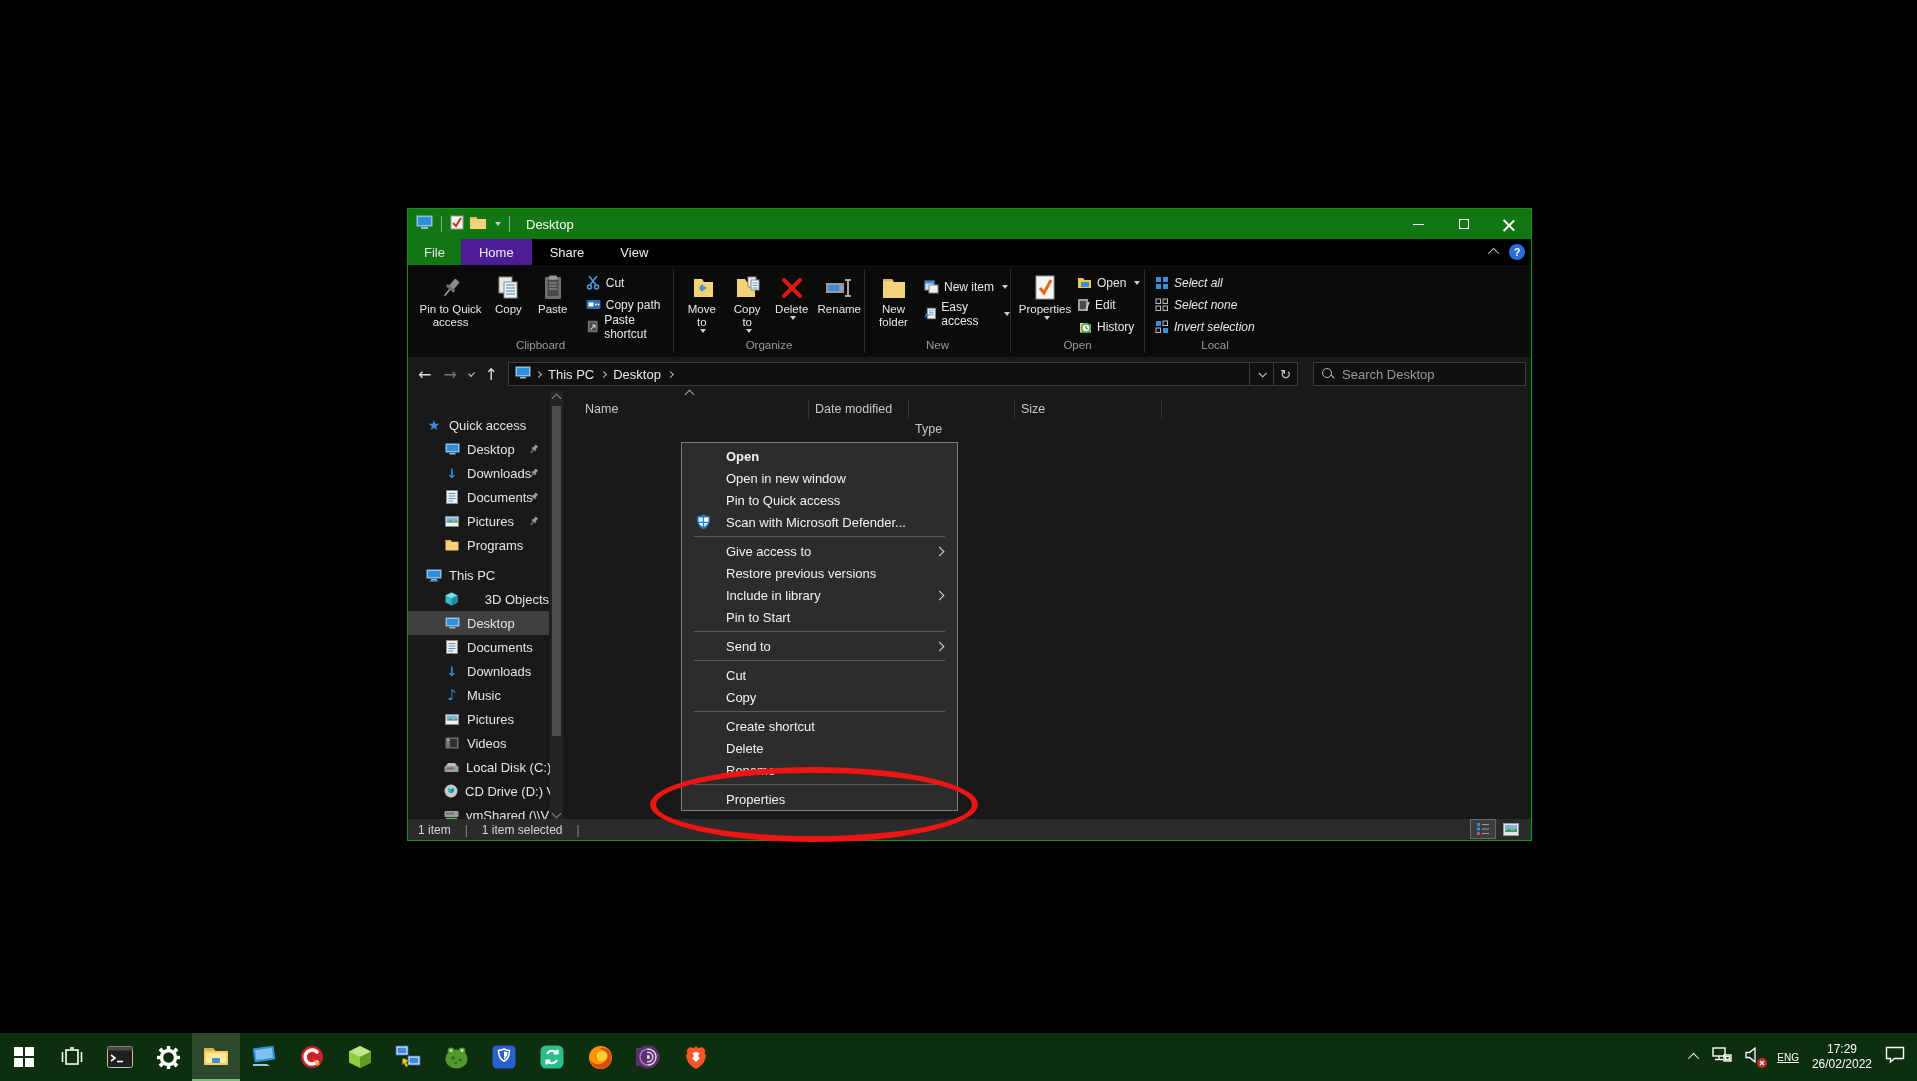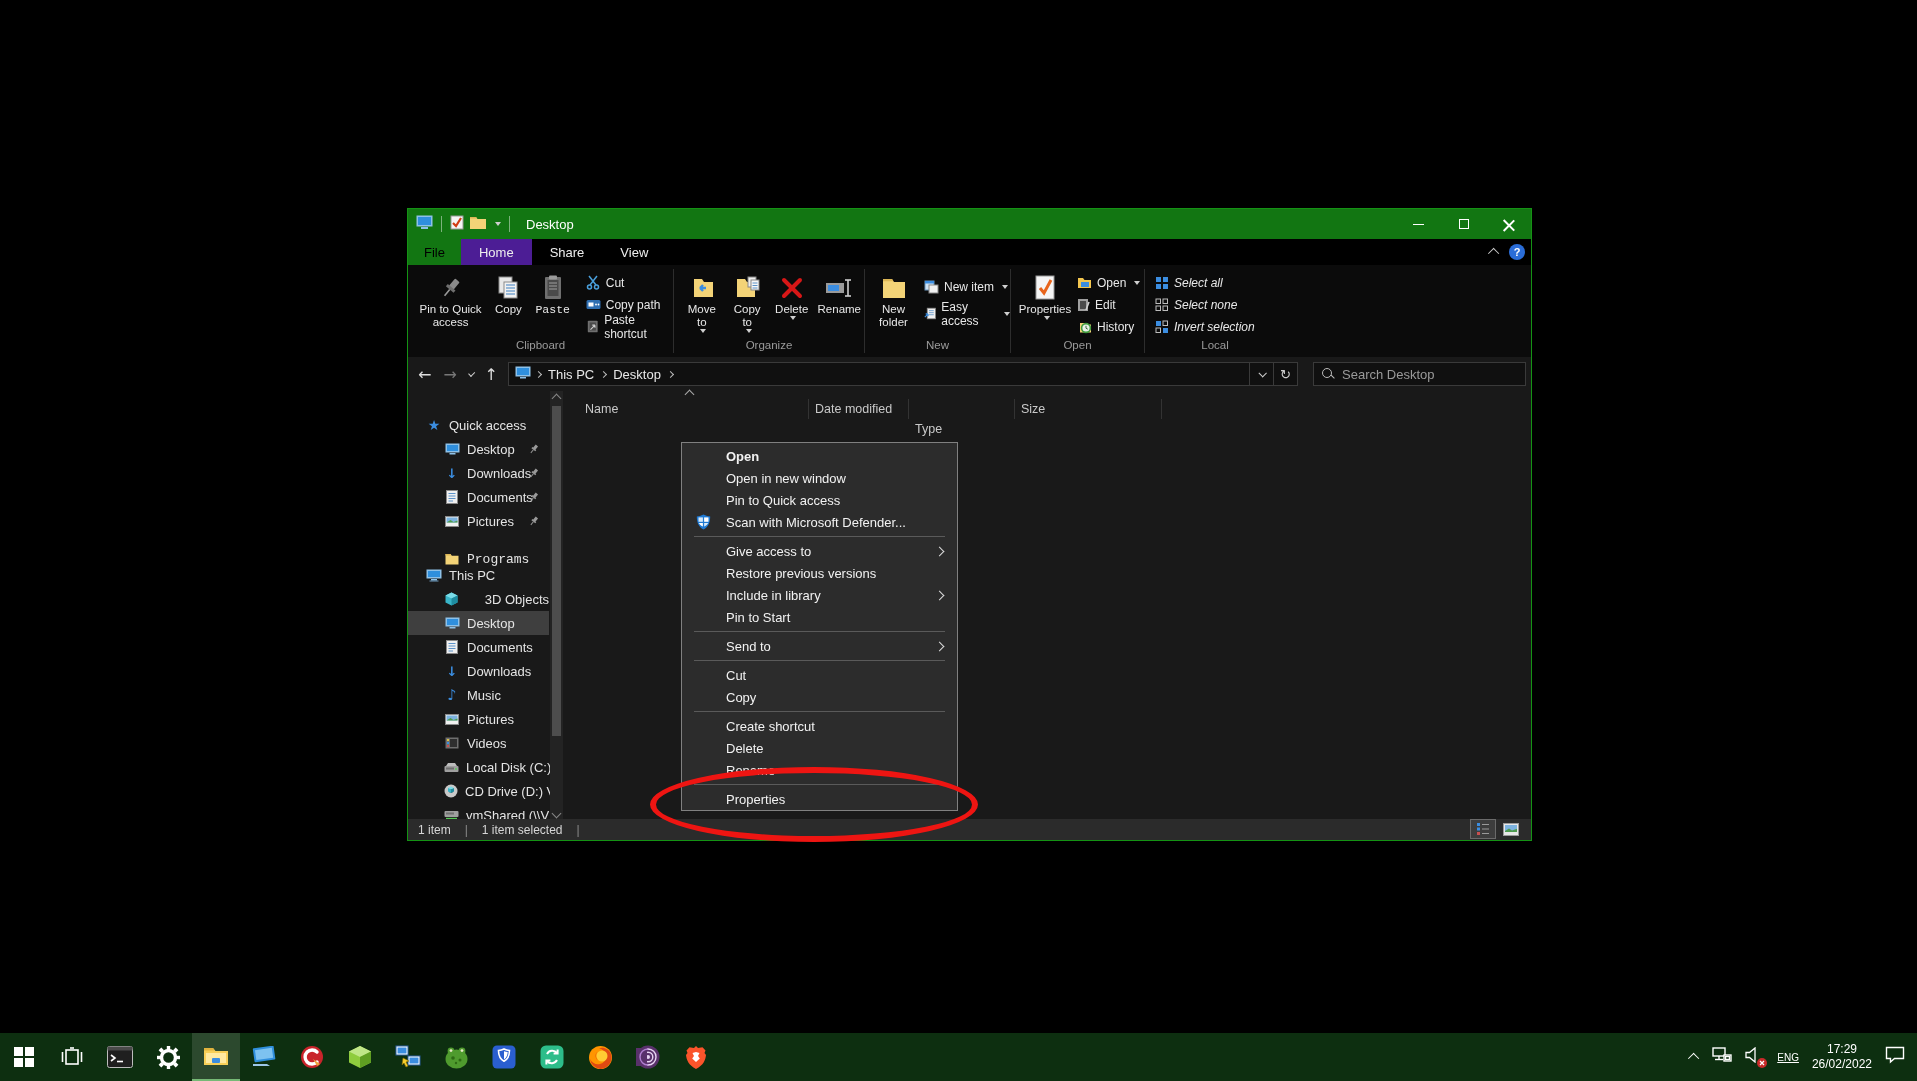--- a/index.html
+++ b/index.html
@@ -22,21 +22,21 @@
   .glyph-max { width:10px; height:10px; border:1px solid #fff; }
   .glyph-close { position:relative; width:12px; height:12px; }
   .glyph-close:before,.glyph-close:after { content:""; position:absolute; left:5px; top:0;
     width:1.5px; height:15px; background:#fff; }
   .glyph-close:before { transform:rotate(45deg);} .glyph-close:after { transform:rotate(-45deg);}
 
   
   #tabrow { position:absolute; left:0; top:30px; width:100%; height:26px; background:#000;
     display:flex; align-items:stretch; font-size:13px; color:#eee; }
   .rtab { padding:0 18px; display:flex; align-items:center; }
-  .rtab.file { background:#127612; color:#000000; padding:0 16px; }
+  .rtab.file { background:#127612; color:#e5e5e5; padding:0 16px; }
   .rtab.active { background:#4c1d95; }
   .tabrow-right { position:absolute; right:6px; top:0; height:26px; display:flex; align-items:center; gap:10px; }
   .chev-up { width:8px; height:8px; border-left:1.5px solid #ccc; border-top:1.5px solid #ccc;
     transform:rotate(45deg) translateY(2px); }
   .help-circle { width:16px; height:16px; border-radius:50%; background:#2a6dd8; color:#fff;
     font-size:11px; font-weight:bold; display:flex; align-items:center; justify-content:center; }
 
   
   #ribbon { position:absolute; left:0; top:56px; width:100%; height:92px; background:#0b0b0b;
     display:flex; color:#e8e8e8; }
@@ -216,21 +216,21 @@
                 <g stroke="#5c92c8" stroke-width="1.2">
                   <line x1="10" y1="10" x2="19" y2="10"></line>
                   <line x1="10" y1="13" x2="19" y2="13"></line>
                   <line x1="10" y1="16" x2="19" y2="16"></line>
                   <line x1="10" y1="19" x2="19" y2="19"></line>
                 </g>
               </svg>
           </span>
           <span>Copy</span>
         </div>
-        <div class="bigbtn" style="width:46px;font-family:Liberation Mono, monospace;">
+        <div class="bigbtn" style="width:46px;">
           <span class="ic">
             <svg width="22" height="26" viewBox="0 0 22 26">
                 <rect x="3" y="2" width="16" height="22" rx="1" fill="#6f6f6f"></rect>
                 <rect x="7" y="0.5" width="8" height="4" rx="1" fill="#9a9a9a"></rect>
                 <rect x="5.5" y="5" width="11" height="16" fill="#4a4a4a"></rect>
                 <g stroke="#9f9f9f" stroke-width="1">
                   <line x1="7" y1="8" x2="15" y2="8"></line>
                   <line x1="7" y1="11" x2="15" y2="11"></line>
                   <line x1="7" y1="14" x2="15" y2="14"></line>
                 </g>
@@ -556,21 +556,21 @@
           </span>
         <span>Pictures</span>
         <span class="pin-glyph"><svg width="10" height="10" viewBox="0 0 10 10">
               <g transform="rotate(40 5 5)" fill="#9a9a9a">
                 <rect x="3.5" y="0.5" width="3" height="4.5"></rect>
                 <rect x="2.5" y="4.5" width="5" height="1.5"></rect>
                 <rect x="4.6" y="6" width="0.9" height="4"></rect>
               </g>
             </svg></span>
       </div>
-      <div class="tree-item child" style="top:156px;font-family:Liberation Mono, monospace;">
+      <div class="tree-item child" style="top:142px;">
         <span class="ti-icon">
             <svg width="14" height="12" viewBox="0 0 14 12">
               <path d="M0.5 1h5l1.3 1.8H13.5v8.7H0.5z" fill="#f3d377"></path>
               <path d="M0.5 1h5l0.9 1.4H0.5z" fill="#dcb655"></path>
             </svg>
           </span>
         <span>Programs</span>
       </div>
 
       <div class="tree-item root" style="top:172px;">

